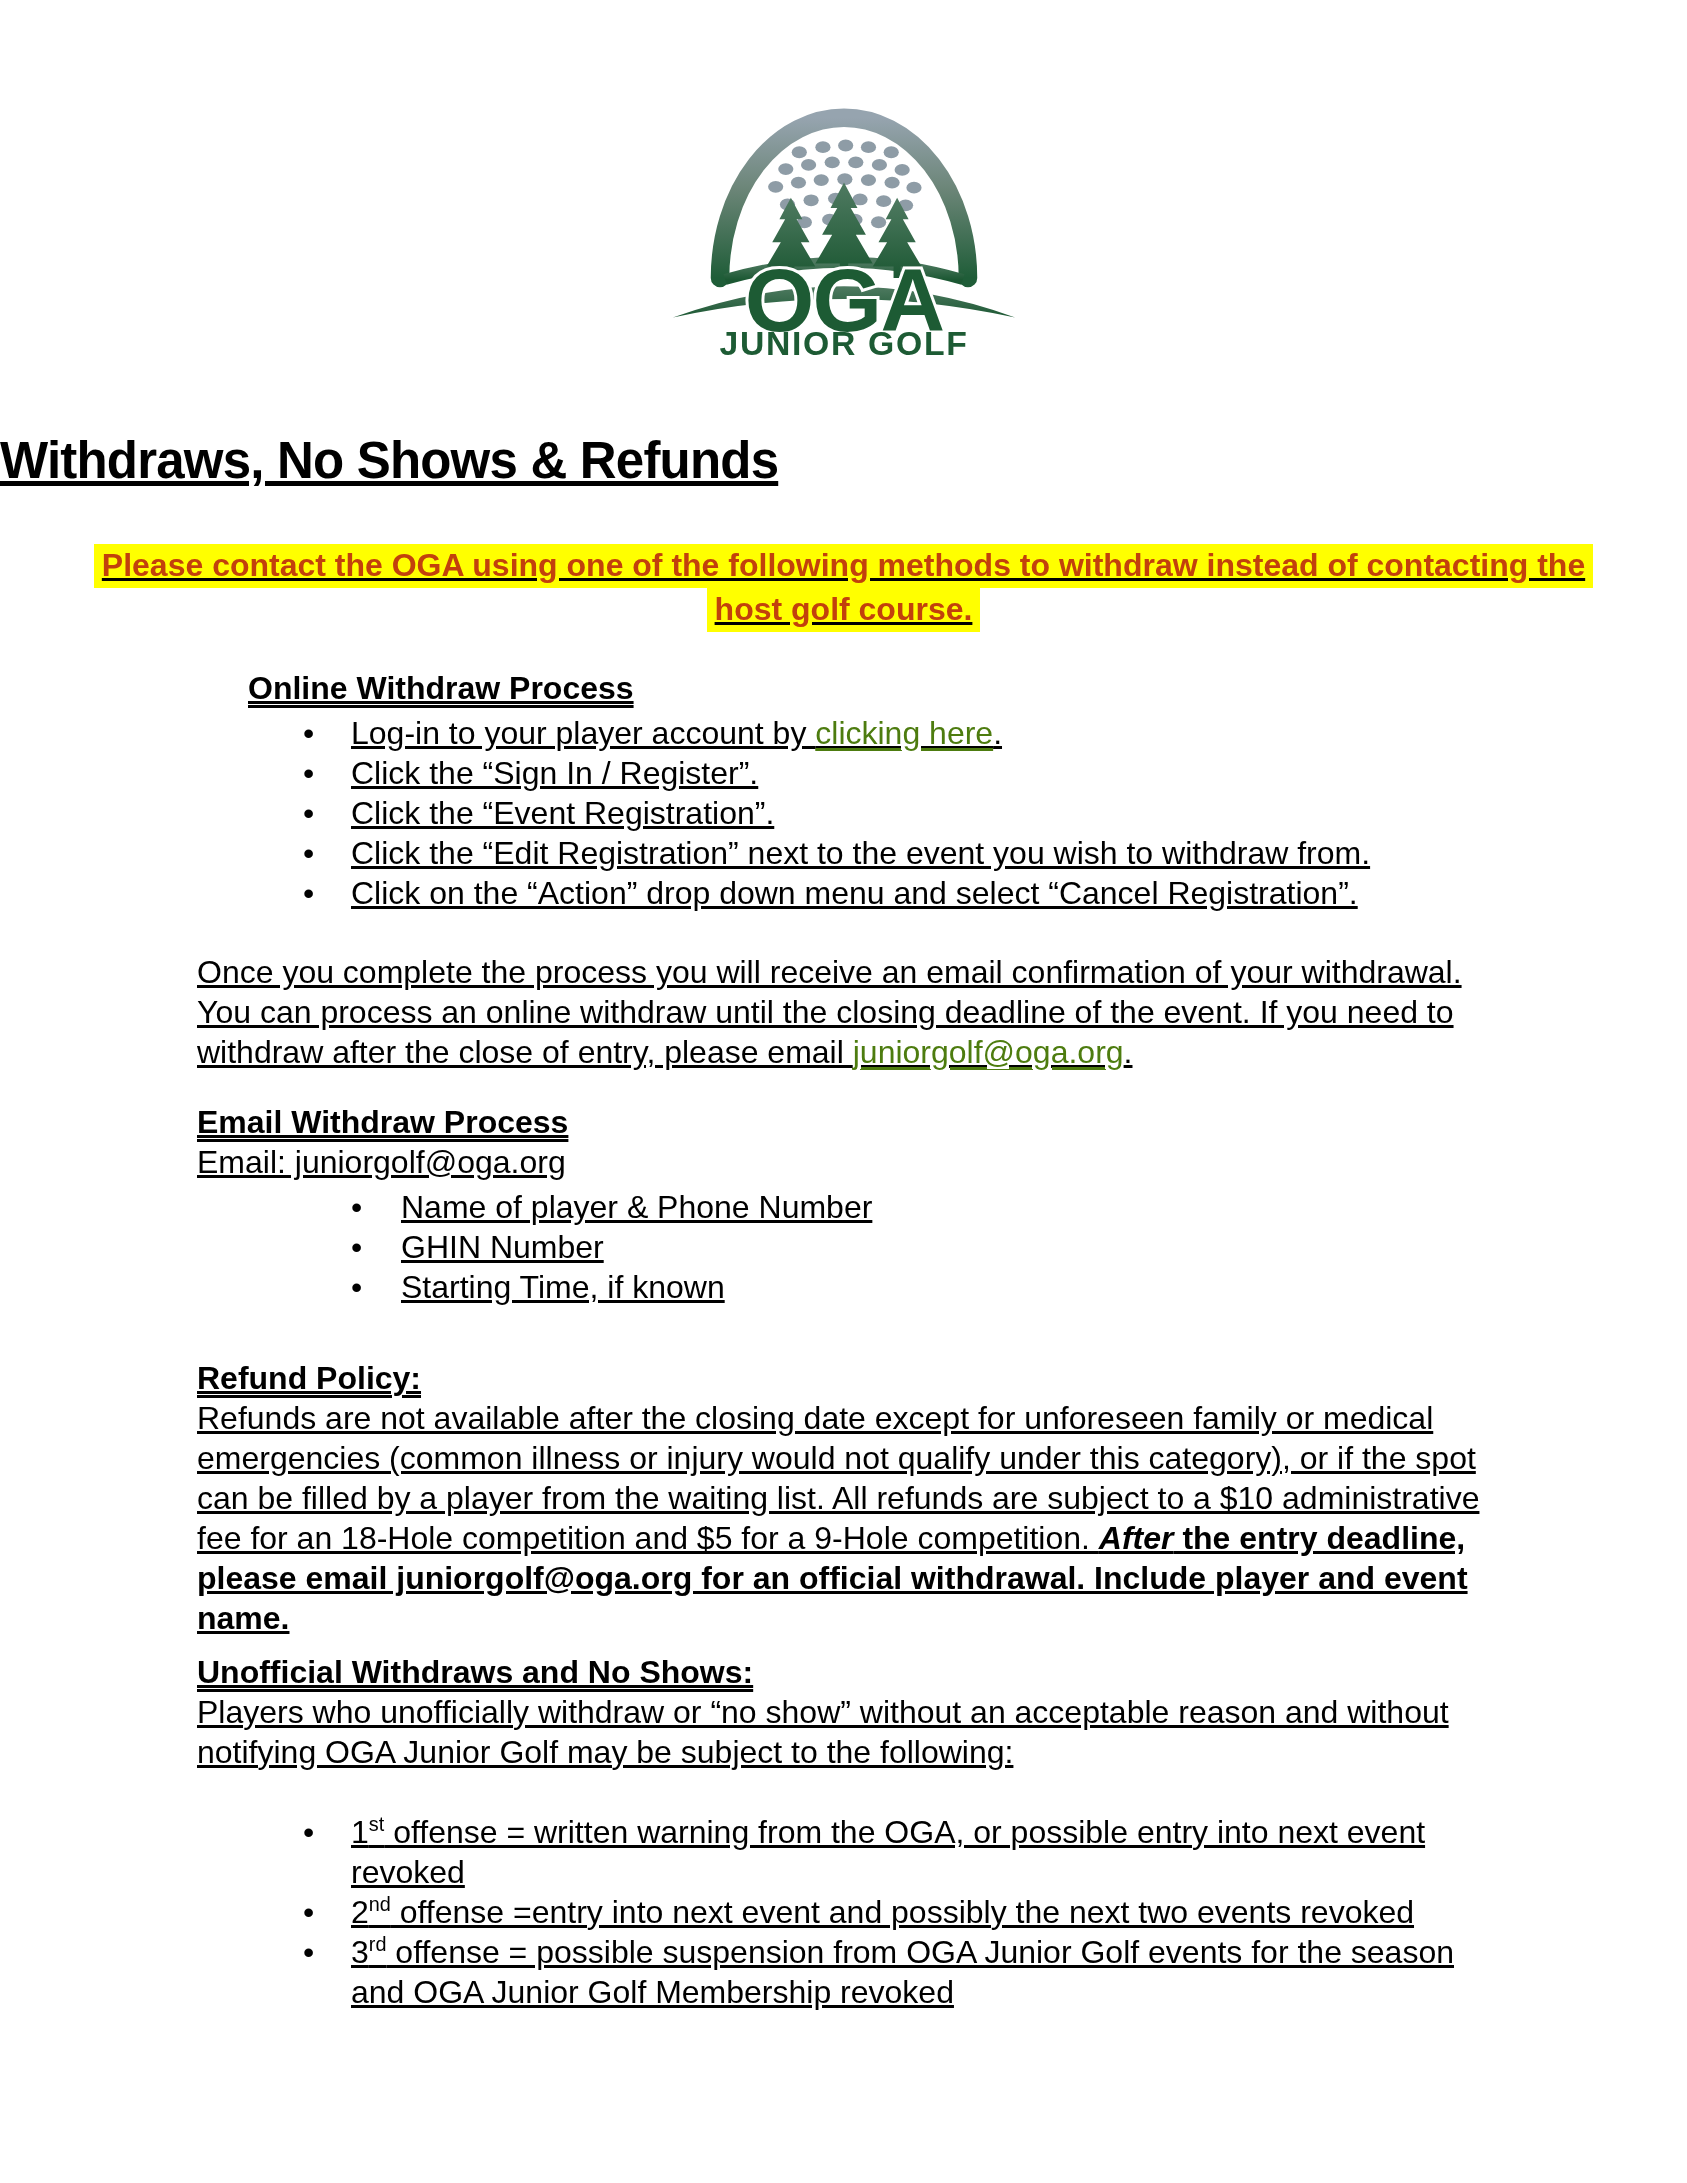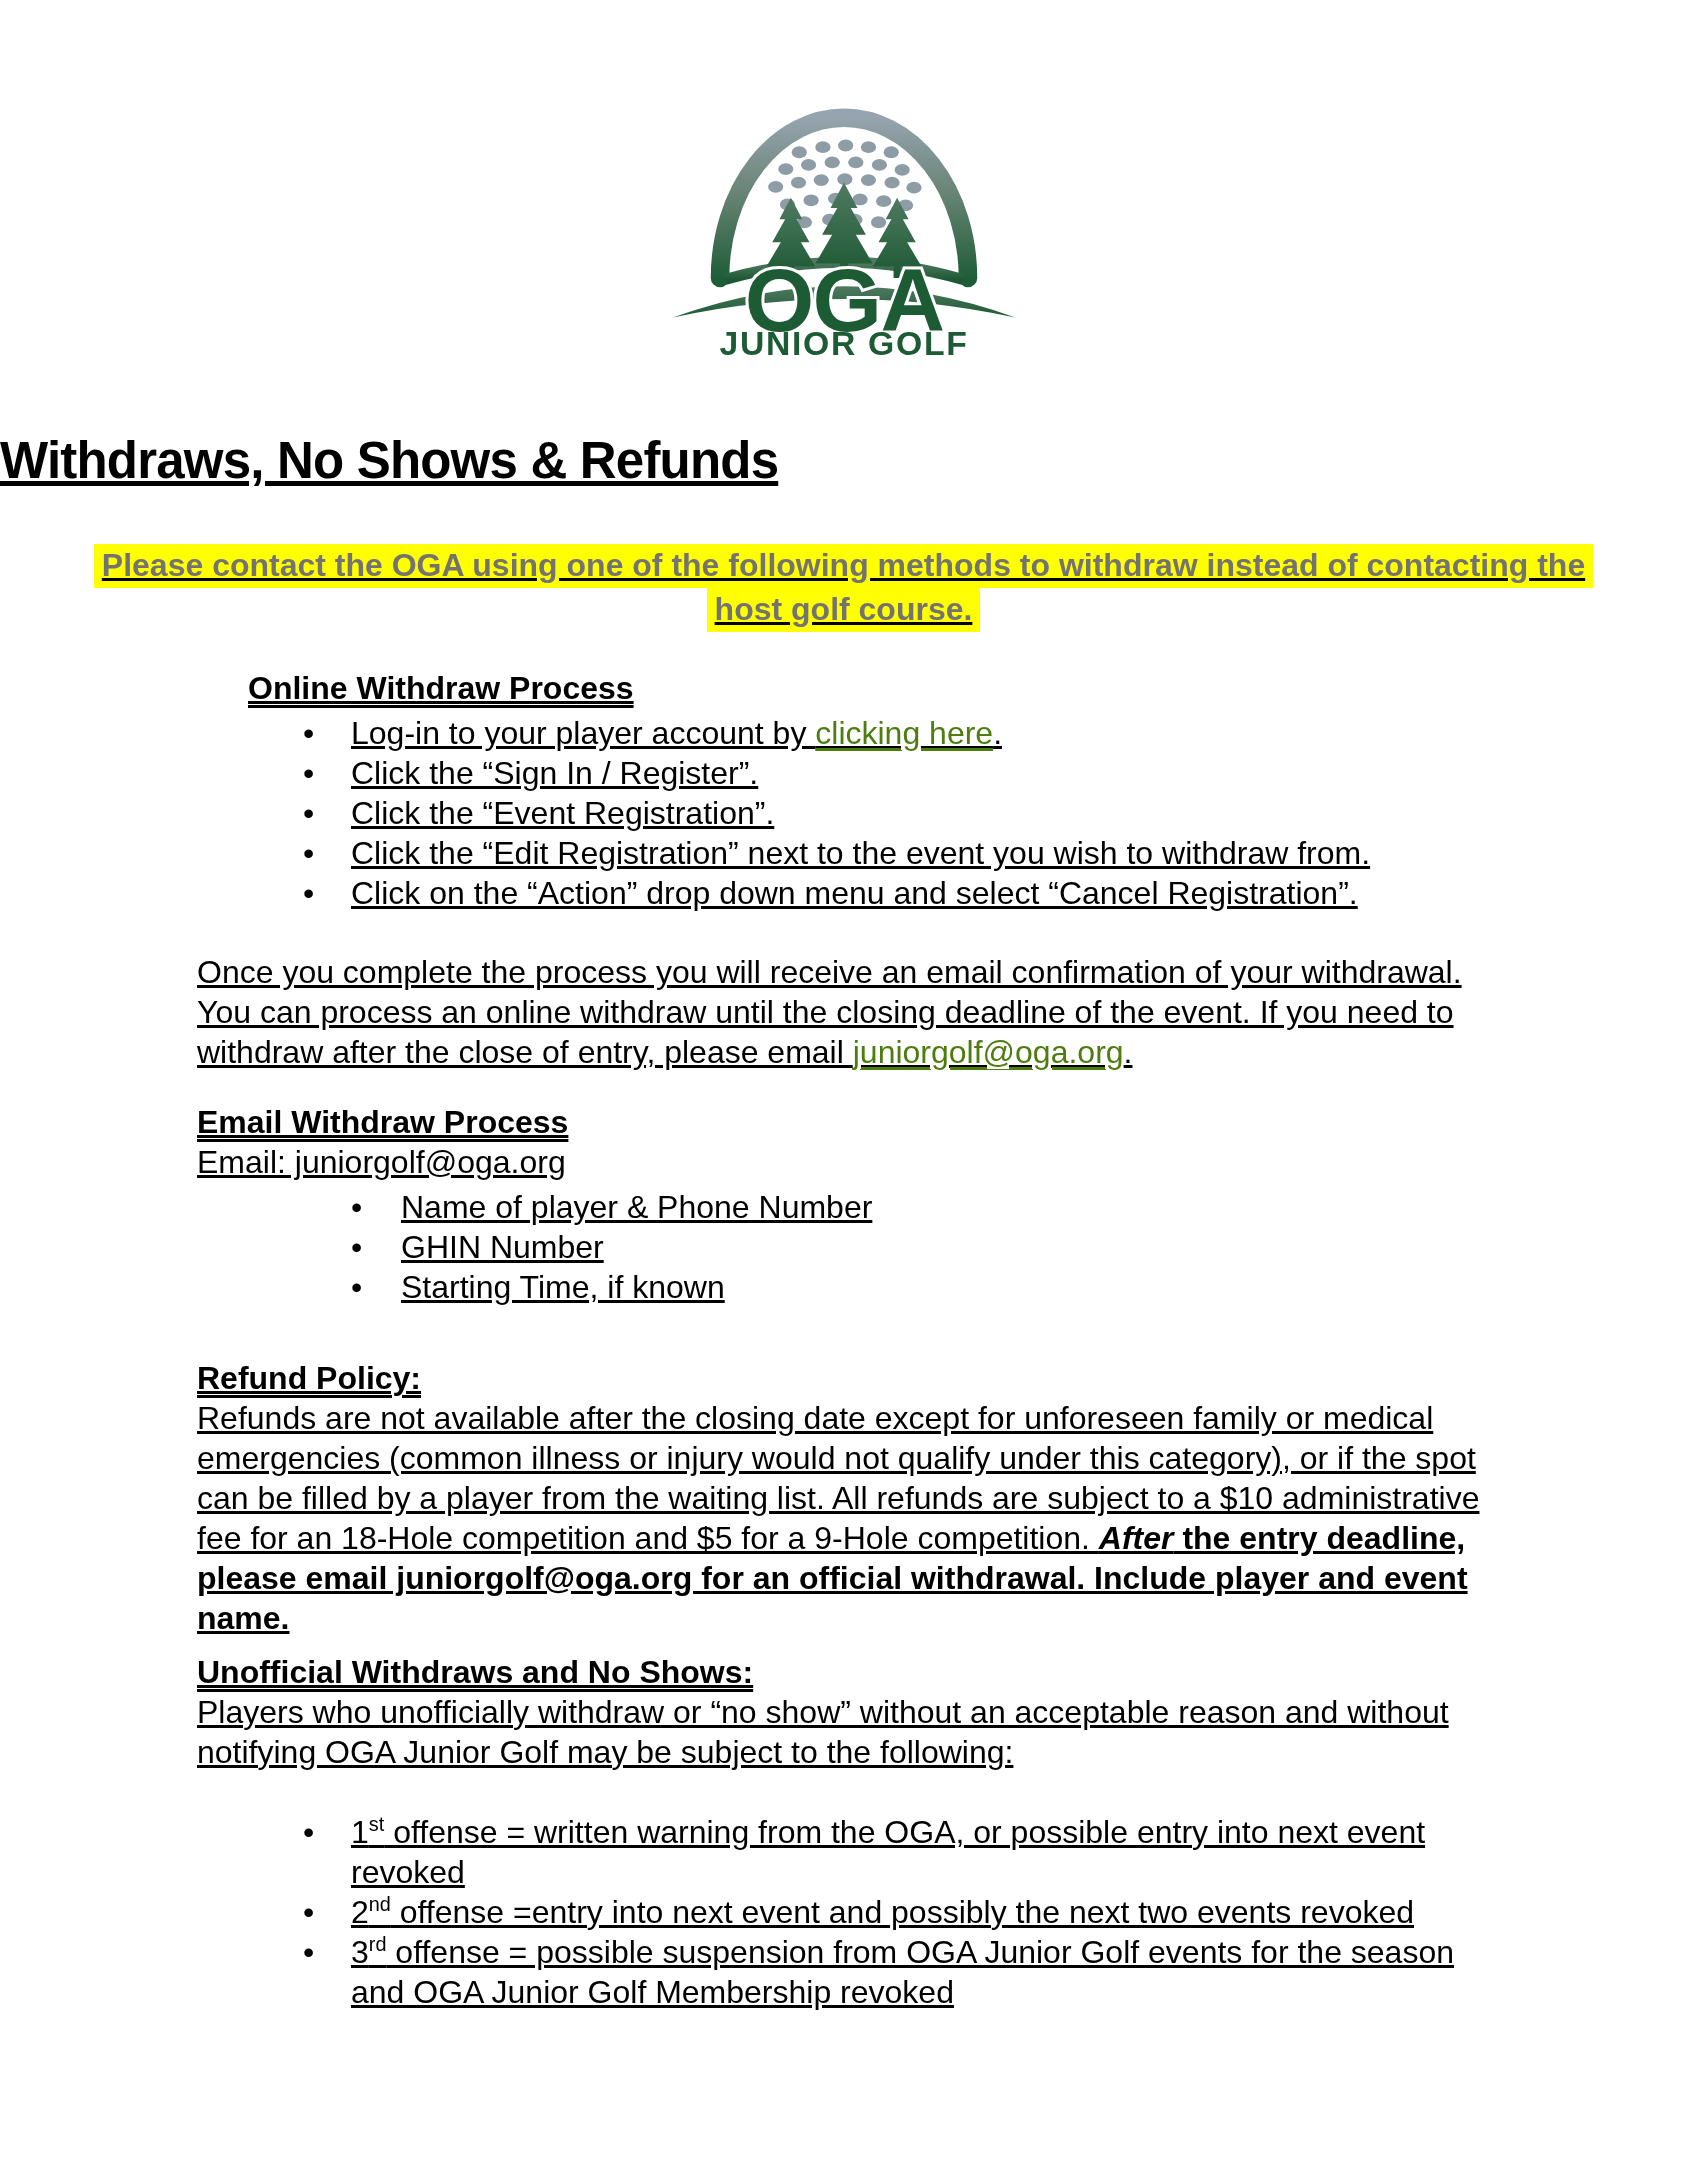--- a/index.html
+++ b/index.html
@@ -8,21 +8,21 @@
     font-family:"Liberation Sans", sans-serif; position:relative; overflow:hidden;text-decoration:underline;
   }
   .logo-wrap { width:346px; margin:105px auto 0; }
   .doc-title {
     margin:71px 0 0; font-size:51px; font-weight:700;
     letter-spacing:-0.8px; line-height:1.12;
   }
   .notice {
     margin-top:54px; text-align:center; font-weight:700; font-size:32px; line-height:44px;
   }
-  .notice mark { background:#ffff00; color:#737373; padding:3.4px 7.6px 5px; }
+  .notice mark { background:#ffff00; color:#c2410c; padding:3.4px 7.6px 5px; }
   .content { padding:0 197px; font-size:32px; line-height:40px; }
   .h2 {
     font-weight:700; font-size:32px; line-height:40px;
     text-decoration:underline; text-decoration-thickness:2.5px; text-underline-offset:5.9px;
   }
   .h2.indent { margin:37px 0 0 51px; }
   .h2.flush  { margin:30px 0 0 0; }
   .h2.refund { margin-top:51px; }
   .h2.unofficial { margin-top:13.5px; }
   ul.blist { list-style:none; margin:5px 0 0 0; padding:0; }

